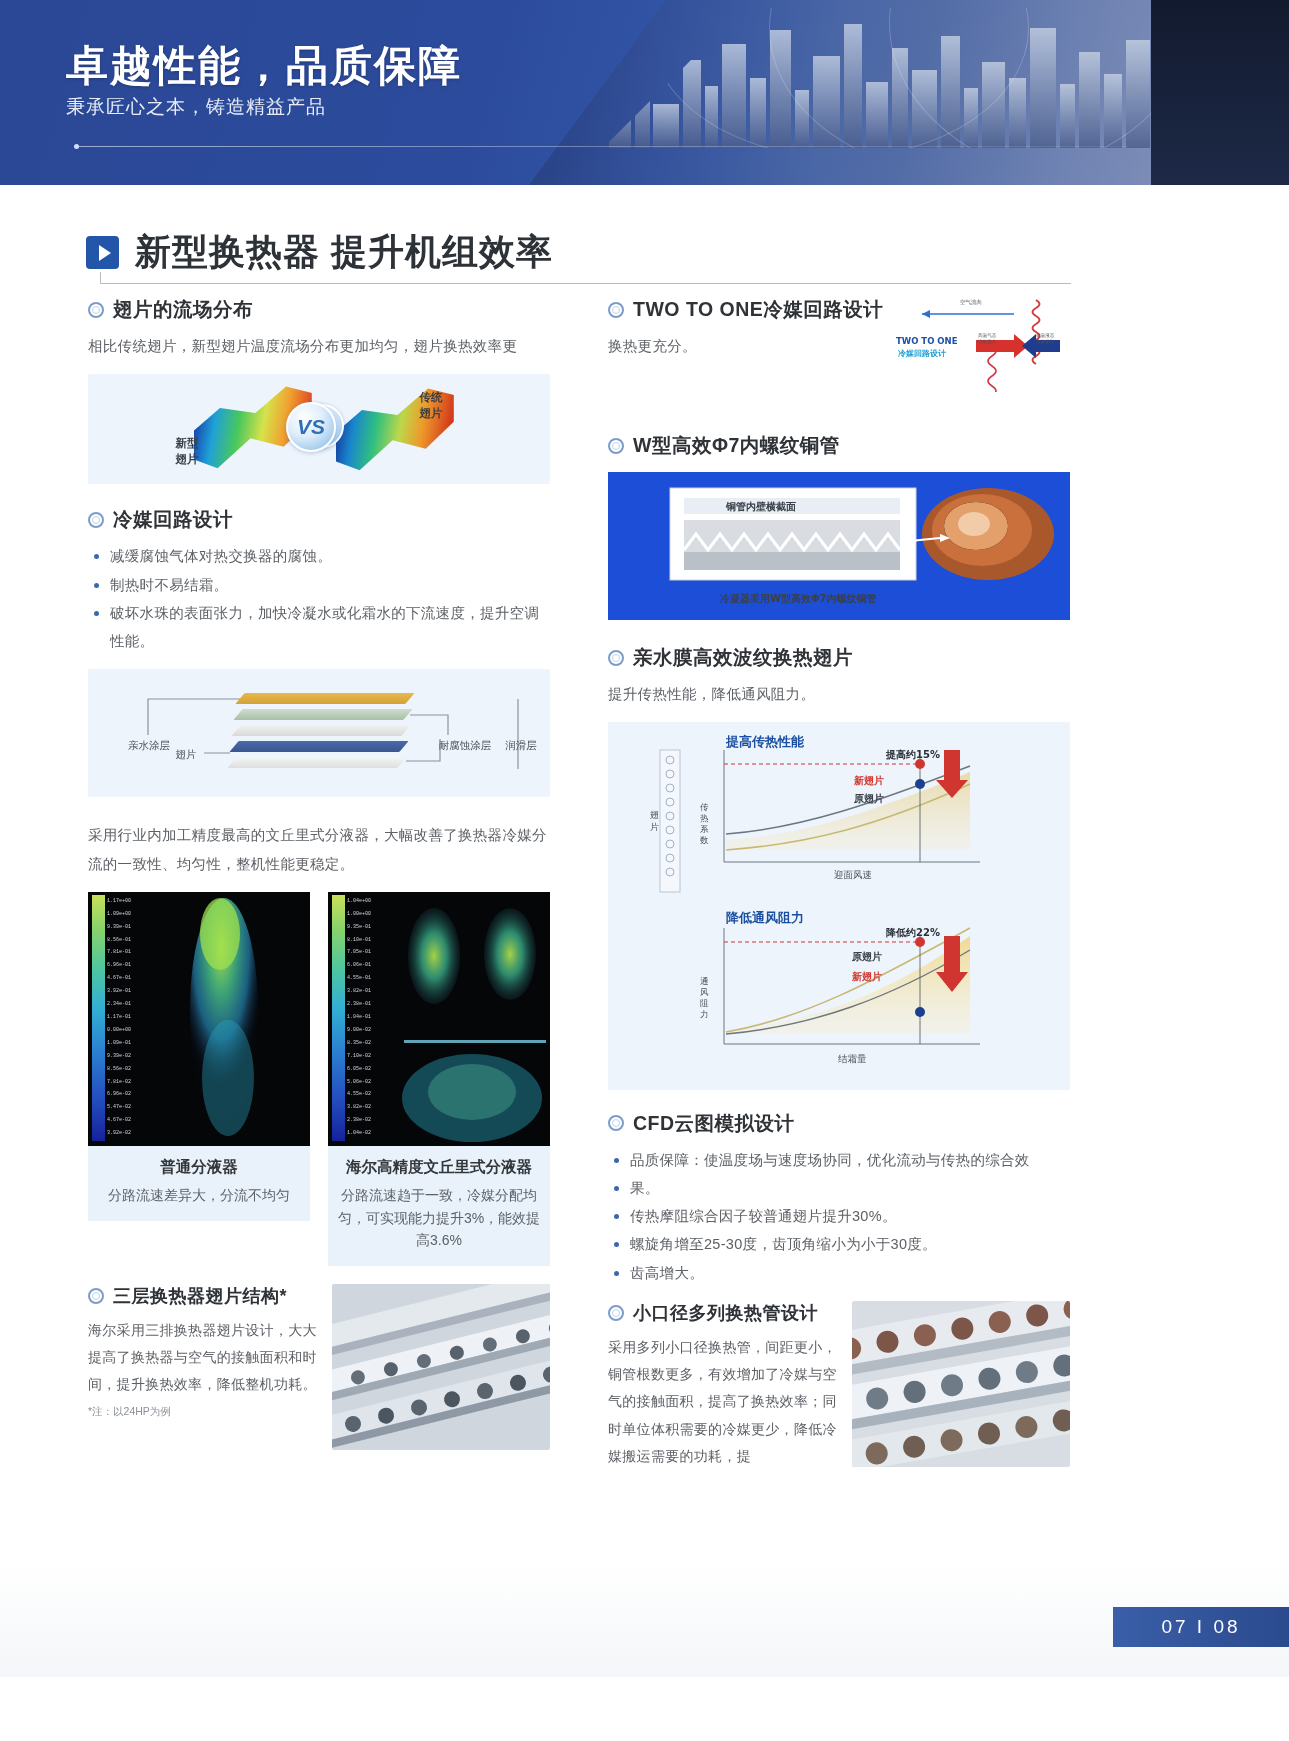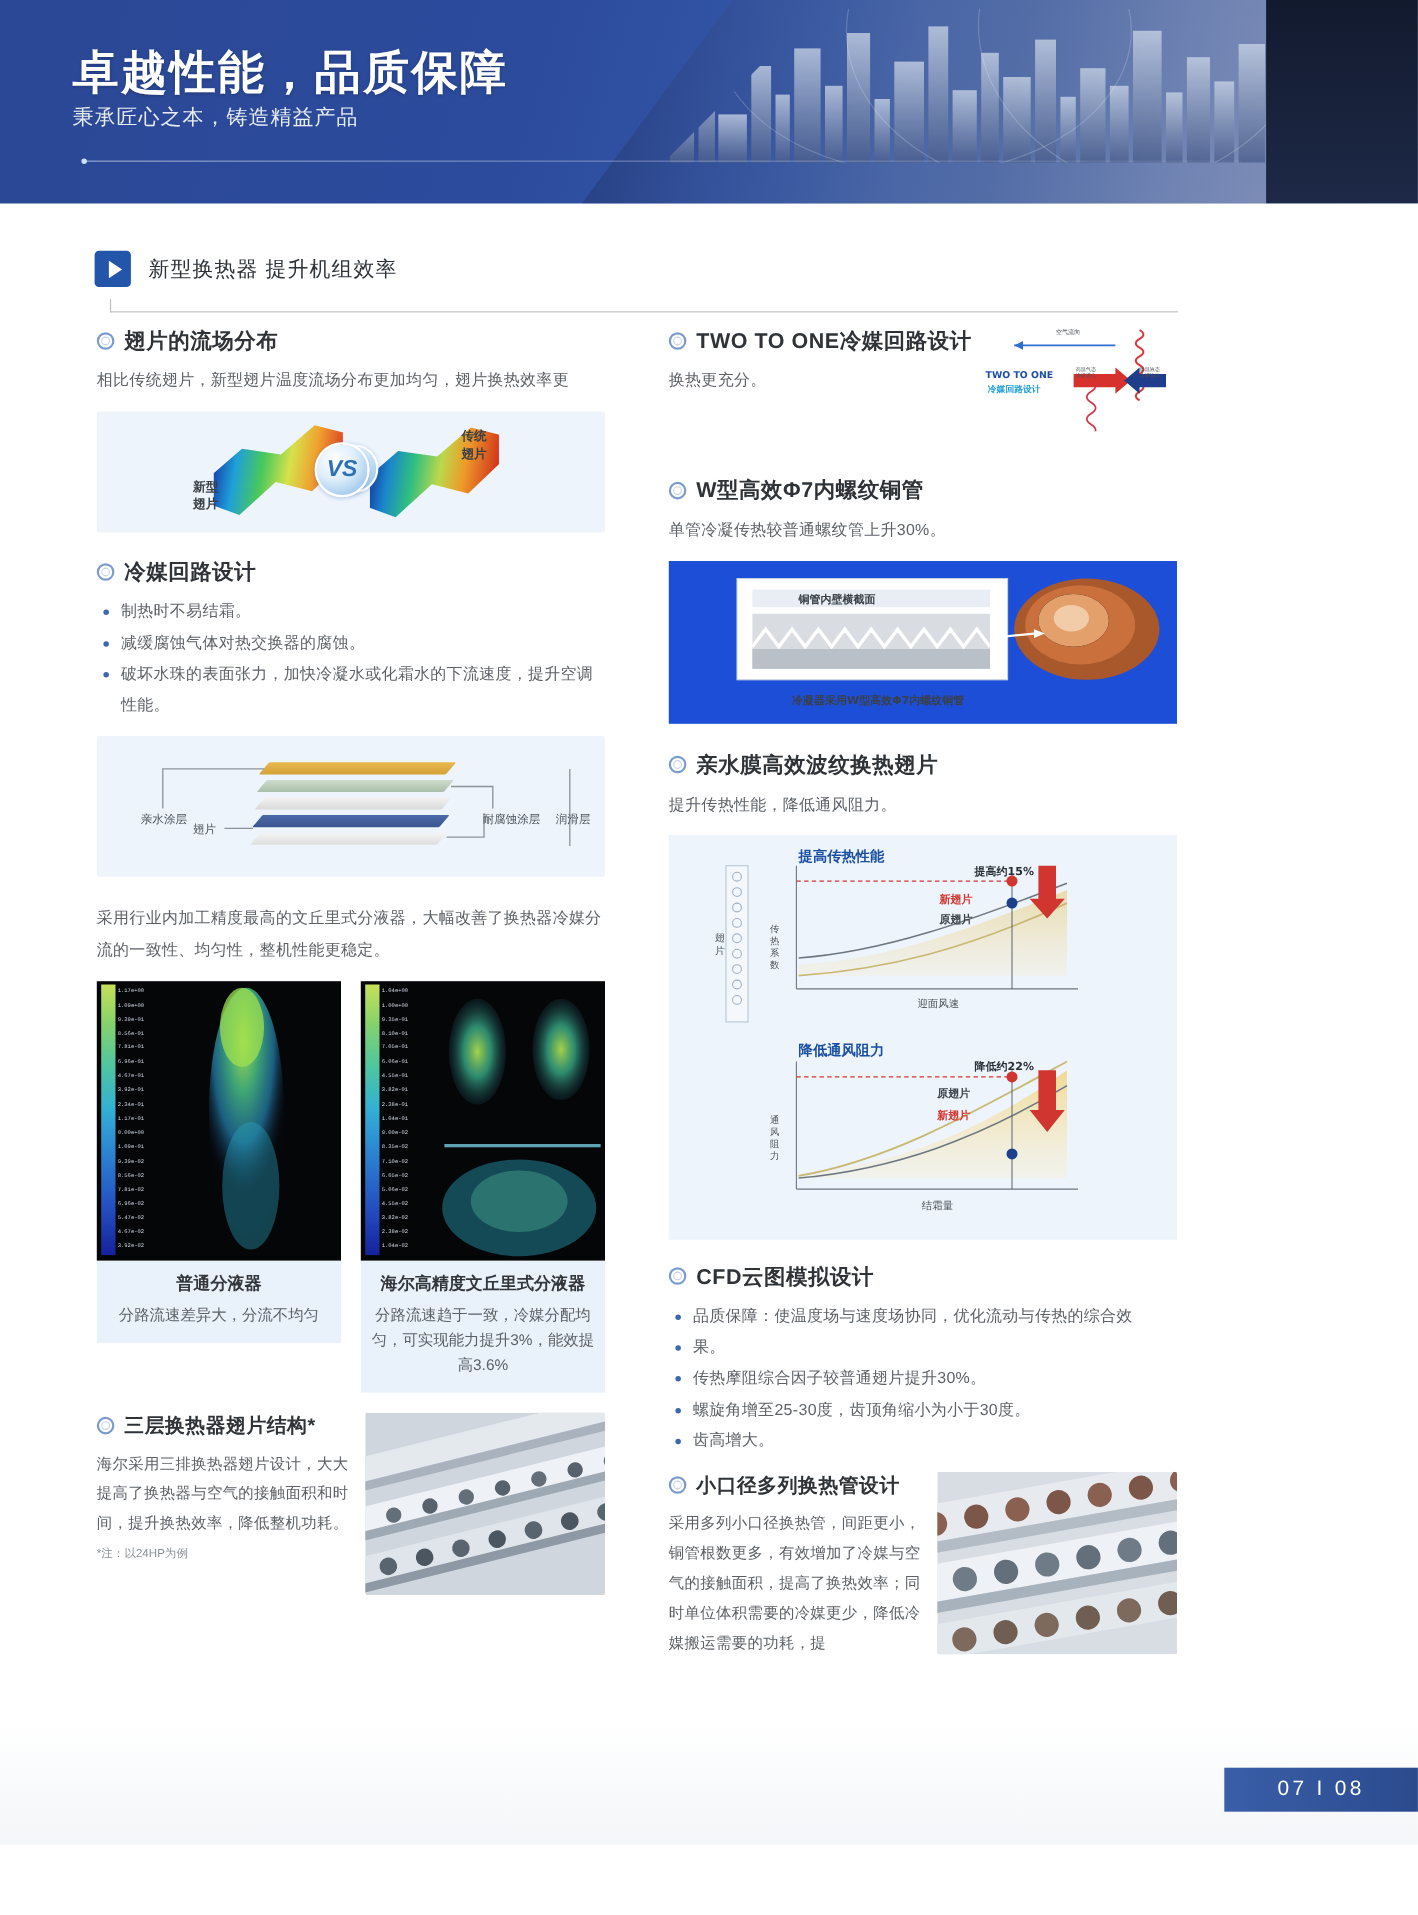--- a/index.html
+++ b/index.html
@@ -59,21 +59,21 @@
   .sect-title { display: flex; align-items: center; gap: 16px; }
   .play-badge {
     width: 33px; height: 33px; background: #2356a8; border-radius: 4px;
     display: flex; align-items: center; justify-content: center;
   }
   .play-badge .tri {
     width: 0; height: 0; border-left: 12px solid #fff;
     border-top: 8px solid transparent; border-bottom: 8px solid transparent;
     margin-left: 4px;
   }
-  .sect-title-text { font-size: 19px; font-weight: normal; color: #2d3238; letter-spacing: 1px; }
+  .sect-title-text { font-size: 36px; font-weight: bold; color: #2d3238; letter-spacing: 1px; }
   .title-underline {
     position: absolute; left: 14px; top: 44px; width: 971px; height: 12px;
   }
   .title-underline .seg-v { position:absolute; left:0; top:0; width:1px; height:12px; background:#b9bcc2;}
   .title-underline .seg-h { position:absolute; left:0; bottom:0; width:971px; height:1px; background:#b9bcc2;}
 
   
   .col-left  { position: absolute; left: 88px;  top: 296px; width: 462px; }
   .col-right { position: absolute; left: 608px; top: 296px; width: 462px; }
 
@@ -247,22 +247,22 @@
         <div class="lbl-small" style="left:320px; top:16px; width:46px;">传统<br>翅片</div>
       </div>
     </div>
 
     <div style="margin-top:22px">
       <div class="head2">
         <span class="ring"></span>
         <span class="head2-text">冷媒回路设计</span>
       </div>
       <ul class="bullets">
+        <li>减缓腐蚀气体对热交换器的腐蚀。</li>
         <li>制热时不易结霜。</li>
-        <li>减缓腐蚀气体对热交换器的腐蚀。</li>
         <li>破坏水珠的表面张力，加快冷凝水或化霜水的下流速度，提升空调性能。</li>
       </ul>
 
       <div class="panel foil-panel">
         <div class="layer" style="left:152px; top:24px; width:170px; background:linear-gradient(180deg,#e8b84e,#d4a236);"></div>
         <div class="layer" style="left:150px; top:40px; width:170px; background:linear-gradient(180deg,#cfdccd,#a9bfa8);"></div>
         <div class="layer" style="left:148px; top:56px; width:170px; background:linear-gradient(180deg,#f2f2f2,#d9d9d9);"></div>
         <div class="layer" style="left:146px; top:72px; width:170px; background:linear-gradient(180deg,#4b6aa8,#3a5590);"></div>
         <div class="layer" style="left:144px; top:88px; width:170px; background:linear-gradient(180deg,#f5f5f5,#dedede);"></div>
 
@@ -414,21 +414,20 @@
           <text x="172" y="51" font-size="4.6" fill="#4a5058" font-family="DejaVu Sans">冷媒输出</text>
         </svg>
       </div>
     </div>
 
     <div style="margin-top:72px">
       <div class="head2">
         <span class="ring"></span>
         <span class="head2-text">W型高效Φ7内螺纹铜管</span>
       </div>
-      <div class="para">单管冷凝传热较普通螺纹管上升30%。</div>
 
       <div class="tube-panel">
         <svg width="462" height="148" viewBox="0 0 462 148">
           <rect x="62" y="16" width="246" height="92" fill="#ffffff" stroke="#c9d3de"></rect>
           <rect x="76" y="26" width="216" height="16" fill="#e9eef4"></rect>
           <text x="118" y="38" font-size="10" font-weight="bold" fill="#3a4048" font-family="DejaVu Sans">铜管内壁横截面</text>
           <rect x="76" y="48" width="216" height="50" fill="#d9dde2"></rect>
           <path d="M76 78 l12 -16 l12 16 l12 -16 l12 16 l12 -16 l12 16 l12 -16 l12 16 l12 -16 l12 16 l12 -16 l12 16 l12 -16 l12 16 l12 -16 l12 16 l12 -16 l12 16" fill="none" stroke="#ffffff" stroke-width="3"></path>
           <rect x="76" y="80" width="216" height="18" fill="#b9c0c8"></rect>
           <ellipse cx="380" cy="62" rx="66" ry="46" fill="#a9582c"></ellipse>

